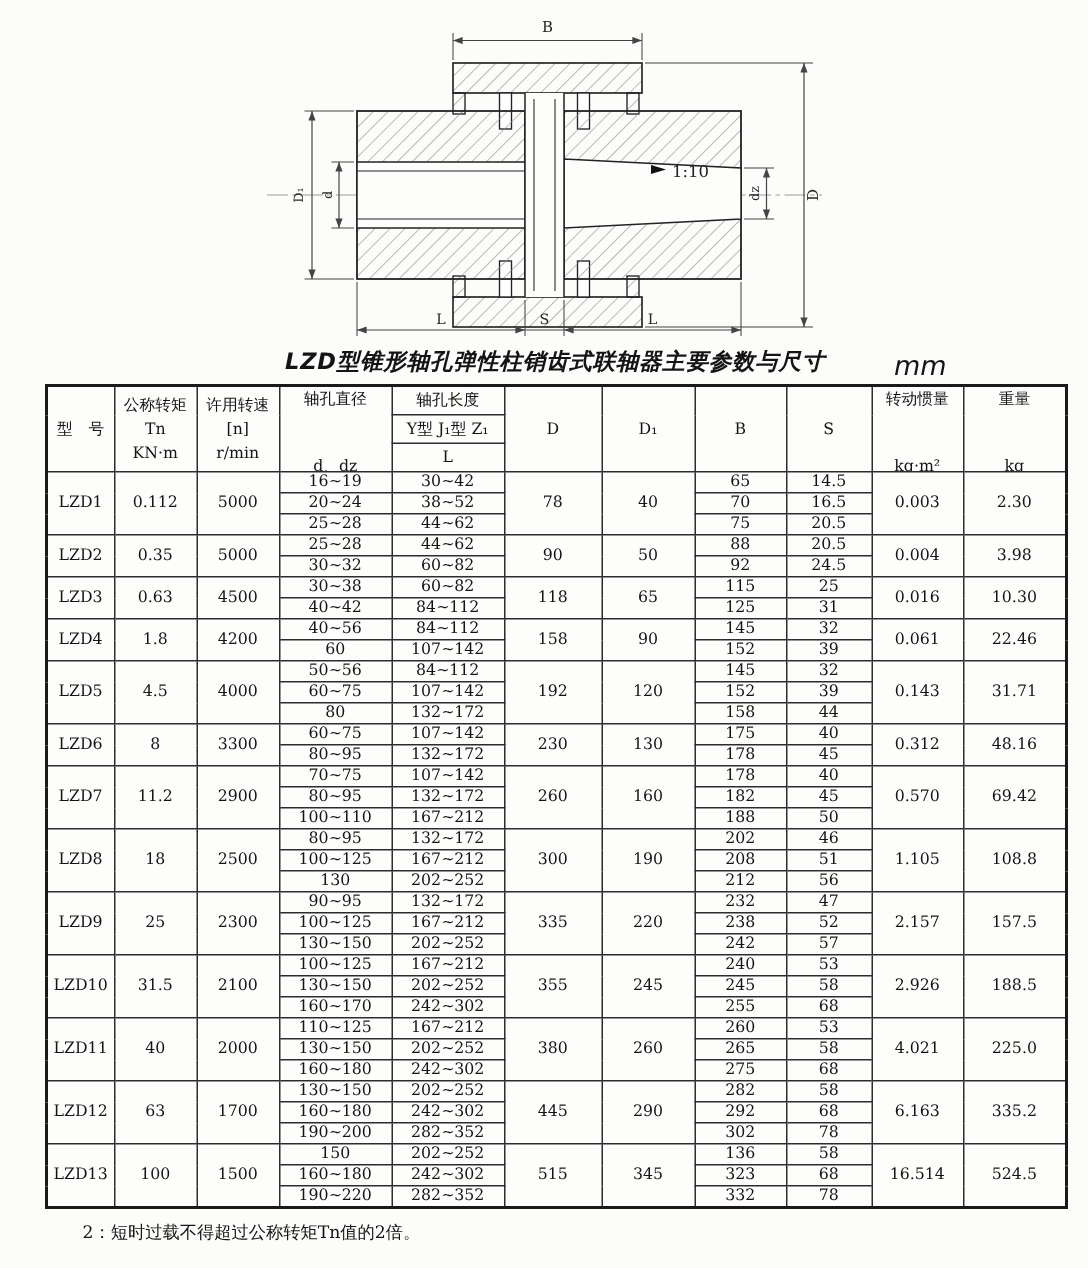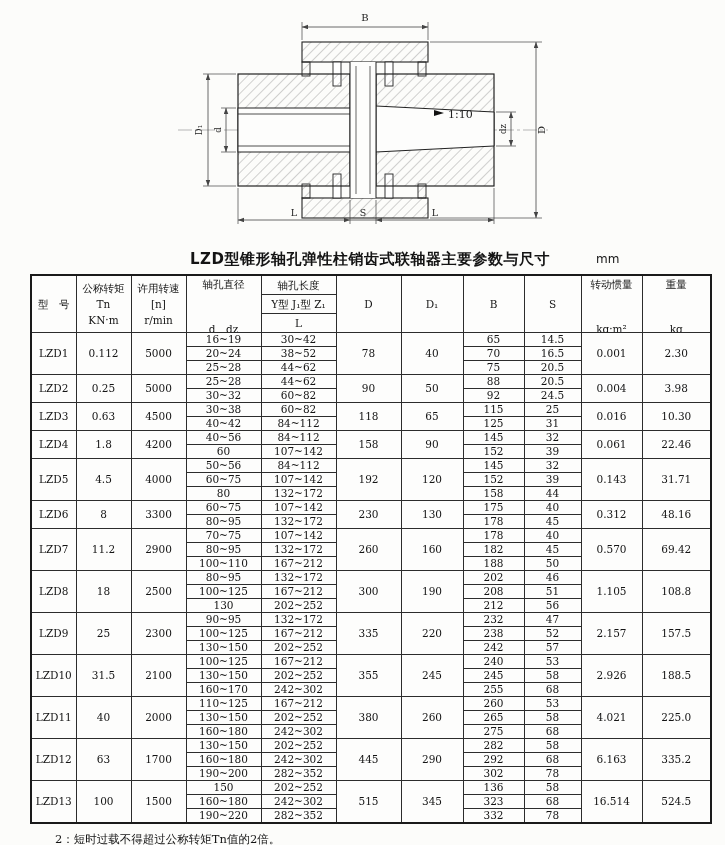--- a/index.html
+++ b/index.html
@@ -1,23 +1,23 @@
 <!DOCTYPE html>
 <html><head>
 <meta charset="utf-8">
 <style>
   html,body{margin:0;padding:0;}
   body{width:725px;height:845px;background:#fcfcfa;color:#141414;
        font-family:"DejaVu Serif","Liberation Serif",serif;}
   .drawing{position:relative;width:725px;height:224px;margin-top:6px;}
-  .titlebar{position:relative;width:697px;height:24px;margin-top:20px;}
+  .titlebar{position:relative;width:697px;height:24px;margin-top:2px;font-style:italic;}
   .titlebar .t{position:absolute;left:0;width:740px;text-align:center;top:0;
        font-family:"DejaVu Sans","Liberation Sans",sans-serif;
        font-weight:700;font-size:15px;letter-spacing:0.5px;}
-  .titlebar .u{position:absolute;left:596px;top:2px;font-size:12px;
+  .titlebar .u{position:absolute;left:596px;top:2px;font-size:18px;
        font-family:"DejaVu Sans","Liberation Sans",sans-serif;}
   table.spec{margin-left:30px;width:680px;border-collapse:collapse;table-layout:fixed;
        border:2px solid #1a1a1a;background:#fdfdfc;}
   table.spec td{border:1px solid #2c2c2c;text-align:center;vertical-align:middle;
        padding:0;font-size:10.5px;line-height:13px;height:13px;white-space:nowrap;overflow:hidden;}
   thead td{font-size:11px;}
   .h1{height:20px}.h2{height:19px}.h3{height:19px}
   .vspread{display:flex;flex-direction:column;justify-content:space-between;
        height:52px;padding:2px 0;gap:32px;}
   .stack3 div{line-height:16px;}
@@ -178,38 +178,38 @@
       <tr>
         <td rowspan="3">LZD1</td>
         <td rowspan="3">0.112</td>
         <td rowspan="3">5000</td>
         <td>16~19</td>
         <td>30~42</td>
         <td rowspan="3">78</td>
         <td rowspan="3">40</td>
         <td>65</td>
         <td>14.5</td>
-        <td rowspan="3">0.001</td>
+        <td rowspan="3">0.003</td>
         <td rowspan="3">2.30</td>
       </tr>
       <tr>
         <td>20~24</td>
         <td>38~52</td>
         <td>70</td>
         <td>16.5</td>
       </tr>
       <tr>
         <td>25~28</td>
         <td>44~62</td>
         <td>75</td>
         <td>20.5</td>
       </tr>
       <tr>
         <td rowspan="2">LZD2</td>
-        <td rowspan="2">0.25</td>
+        <td rowspan="2">0.35</td>
         <td rowspan="2">5000</td>
         <td>25~28</td>
         <td>44~62</td>
         <td rowspan="2">90</td>
         <td rowspan="2">50</td>
         <td>88</td>
         <td>20.5</td>
         <td rowspan="2">0.004</td>
         <td rowspan="2">3.98</td>
       </tr>

